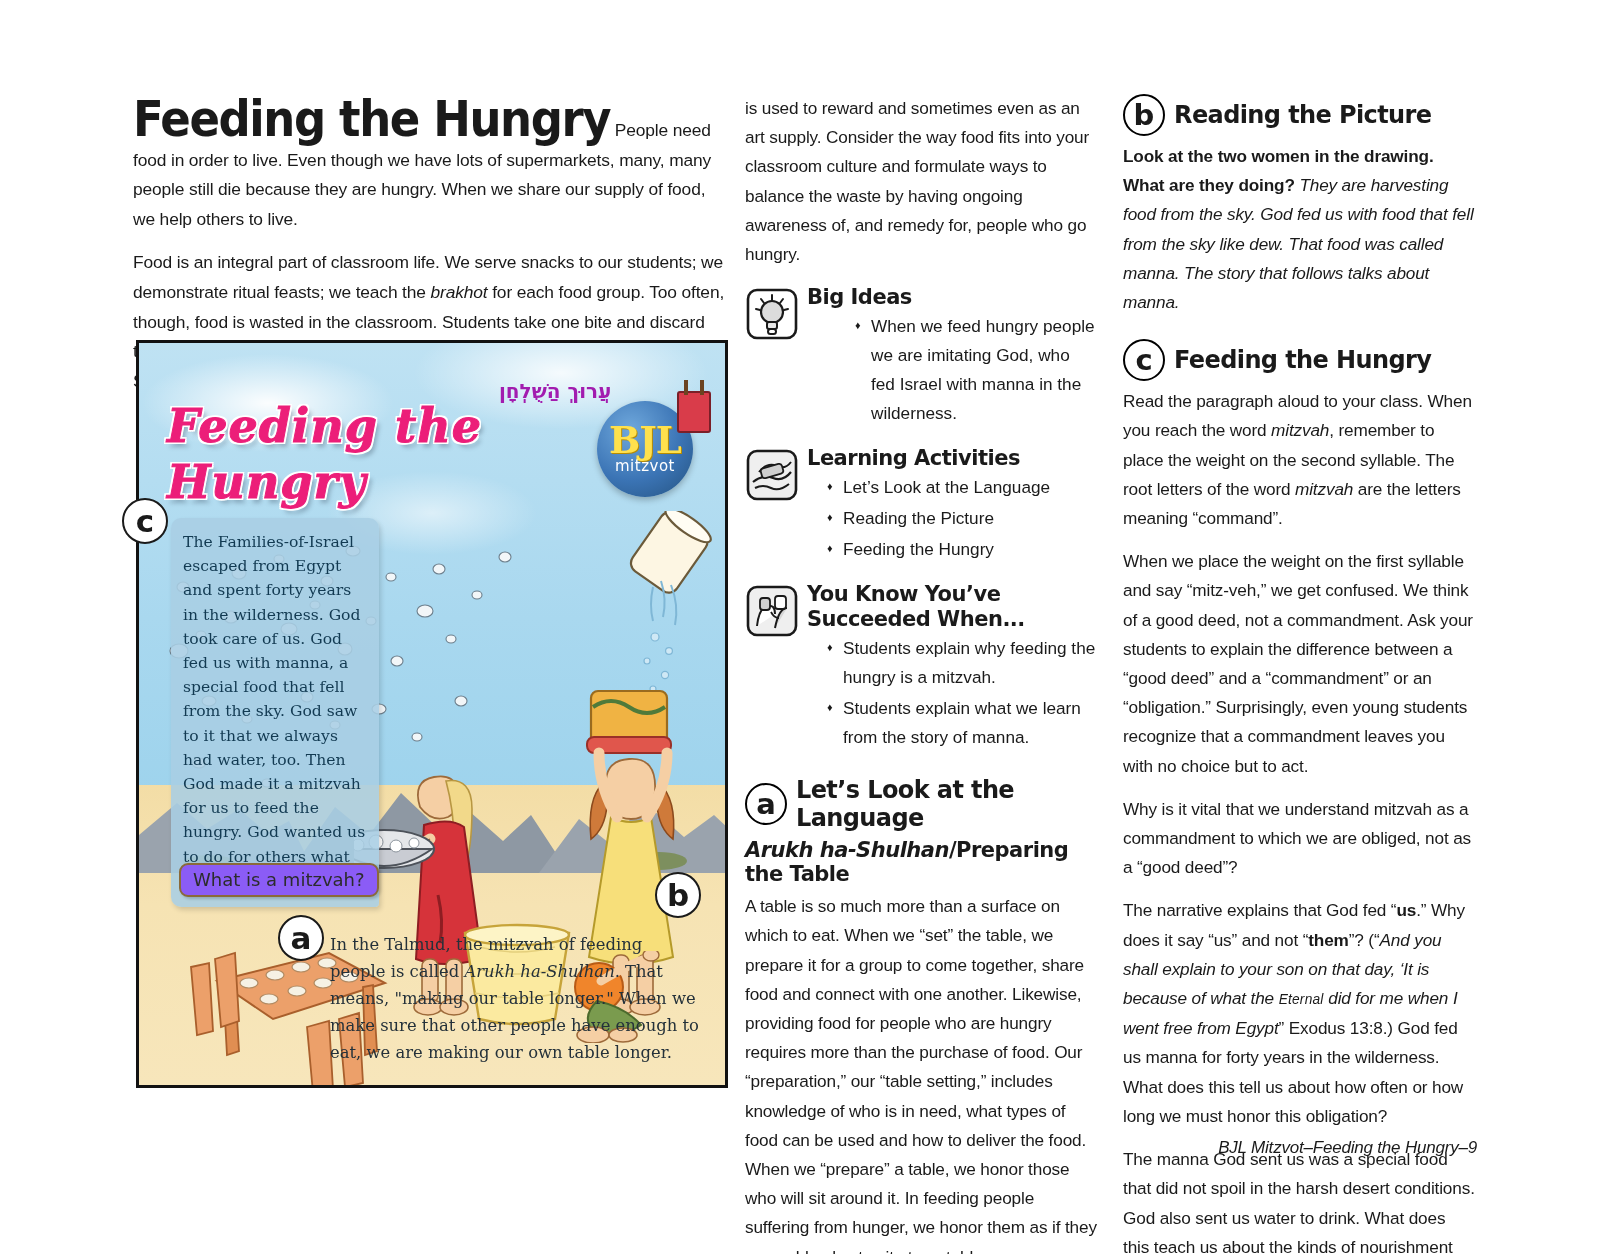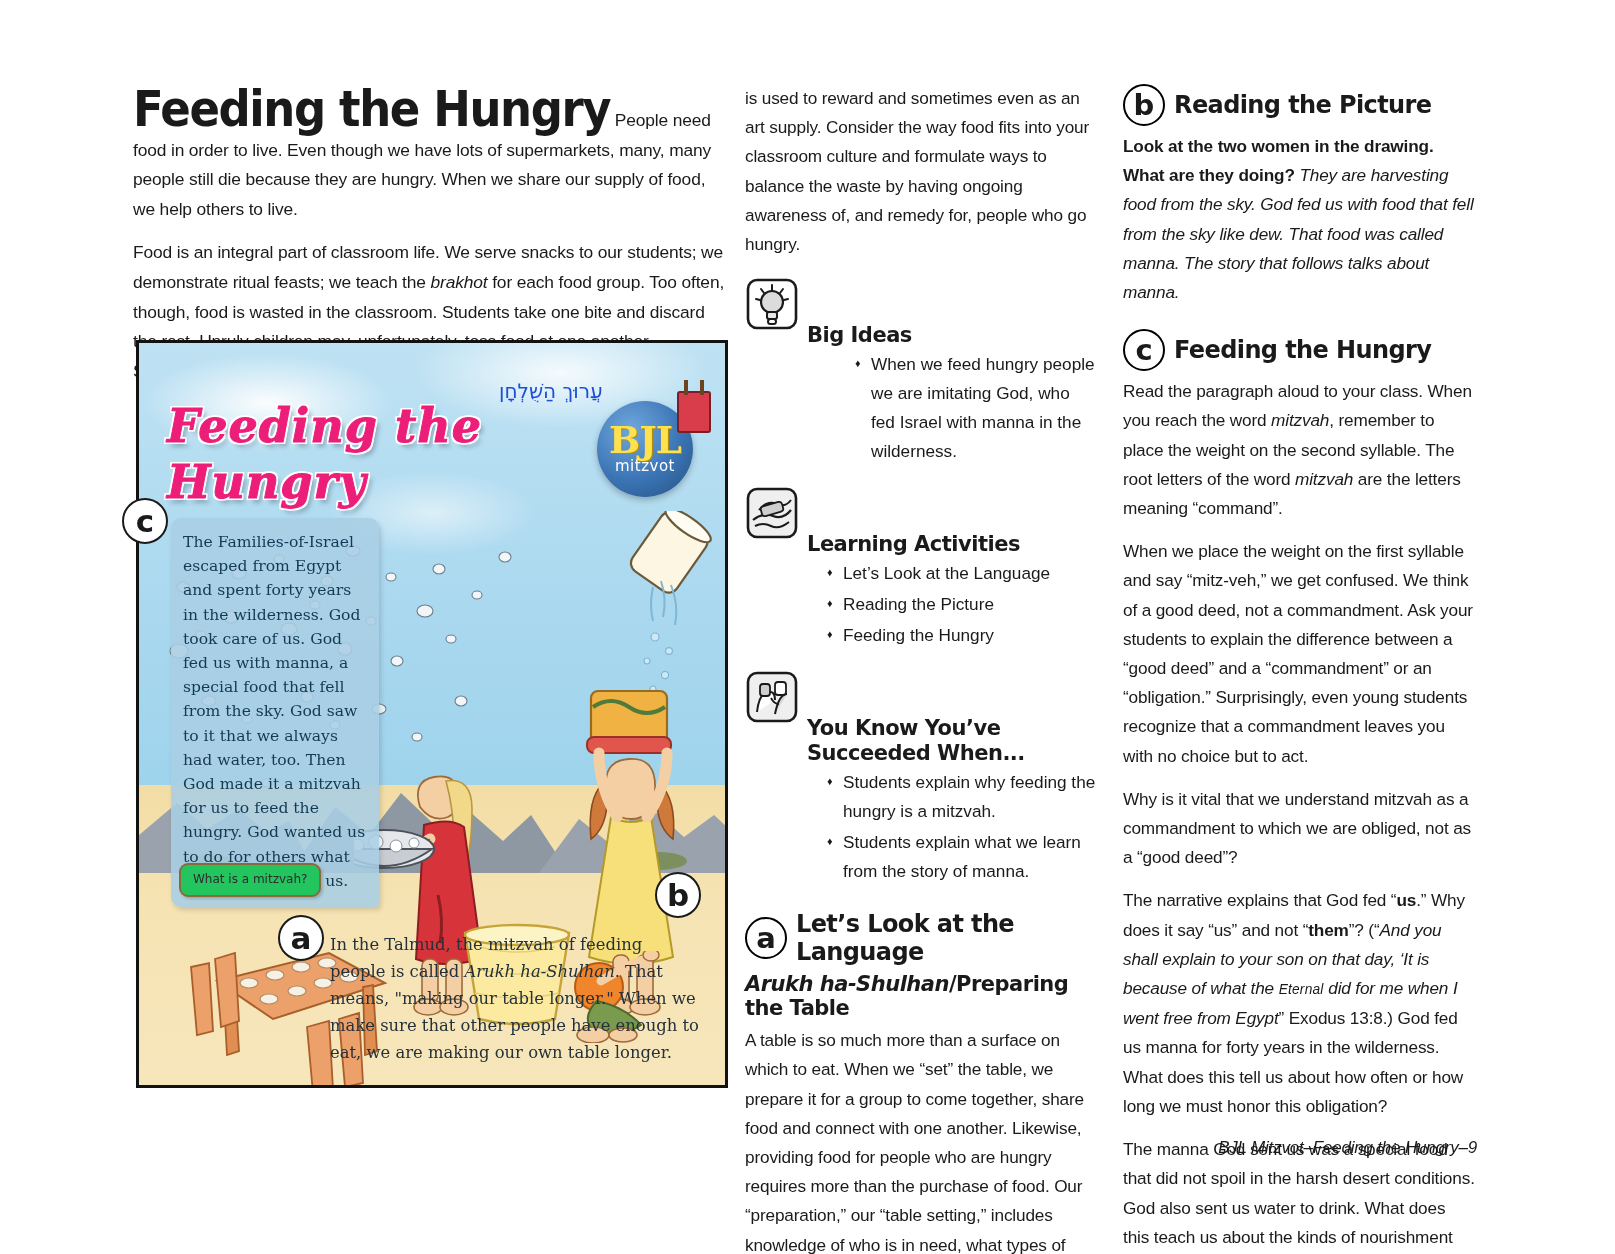--- a/index.html
+++ b/index.html
@@ -13,21 +13,21 @@
     overflow: hidden;
     position: relative;
   }
   .page {
     position: absolute;
     left: 0; top: 0;
     width: 1615px; height: 1254px;
   }
 
   
-  .col { position: absolute; top: 84px; }
+  .col { position: absolute; top: 94px; }
   .col-1 { left: 133px; width: 598px; }
   .col-2 { left: 745px; width: 352px; }
   .col-3 { left: 1123px; width: 352px; }
 
   
   .body-p {
     font-size: 17.4px;
     line-height: 29.6px;
     margin: 0 0 14px 0;
     letter-spacing: -0.15px;
@@ -60,21 +60,21 @@
     display: flex;
     align-items: flex-start;
     margin-top: 16px;
   }
   .sec-icon {
     width: 54px; height: 54px;
     flex: 0 0 54px;
     margin-right: 8px;
     margin-top: 2px;
   }
-  .sec-body { flex: 1 1 auto; min-width: 0; margin-top: 48px; }
+  .sec-body { flex: 1 1 auto; min-width: 0; }
   .sec-title {
     font-size: 21px;
     font-weight: bold;
     letter-spacing: -0.5px;
     line-height: 25px;
     margin: 0 0 2px 0;
     font-family: "DejaVu Sans", sans-serif;
   }
   ul.bullets {
     margin: 2px 0 0 0;
@@ -175,23 +175,23 @@
       2px 2px 0 #fff, -2px 2px 0 #fff, 2px -2px 0 #fff, -2px -2px 0 #fff,
       4px 5px 4px rgba(60,80,100,.35);
     line-height: 56px;
     -webkit-text-stroke: 1px #ec1e79;
   }
   .art-hebrew {
     position: absolute;
     left: 360px; top: 36px;
     font-family: "DejaVu Sans", sans-serif;
     font-size: 20px;
-    color: #1d4ed8;
+    color: #a21caf;
     direction: rtl;
-    font-weight: normal;
+    font-weight: bold;
   }
   .bjl-logo {
     position: absolute;
     right: 32px; top: 58px;
     width: 96px; height: 96px;
     border-radius: 50%;
     background: radial-gradient(circle at 35% 30%, #6fa8dc 0%, #3b74b5 55%, #24527f 100%);
     box-shadow: 0 3px 6px rgba(0,0,0,.25);
     display: flex; align-items: center; justify-content: center;
     flex-direction: column;
@@ -236,26 +236,26 @@
     padding: 12px 12px 14px 12px;
     font-family: "DejaVu Serif", serif;
     font-size: 15.6px;
     line-height: 24.2px;
     color: #123a52;
     box-shadow: 2px 3px 5px rgba(0,0,0,.15);
   }
   .tooltip-bubble {
     position: absolute;
     left: 40px; top: 520px;
-    background: #22c55e;
+    background: #8b5cf6;
     border: 2px solid #8a6a3a;
     border-radius: 9px;
     padding: 6px 12px 7px 12px;
     font-family: "DejaVu Sans", sans-serif;
-    font-size: 12px;
+    font-size: 18px;
     line-height: 17px;
     color: #2c2c2c;
     box-shadow: 2px 2px 3px rgba(0,0,0,.18);
   }
   .talmud-text {
     position: absolute;
     left: 191px; top: 572px;
     width: 370px;
     font-family: "DejaVu Serif", serif;
     font-size: 16.4px;

